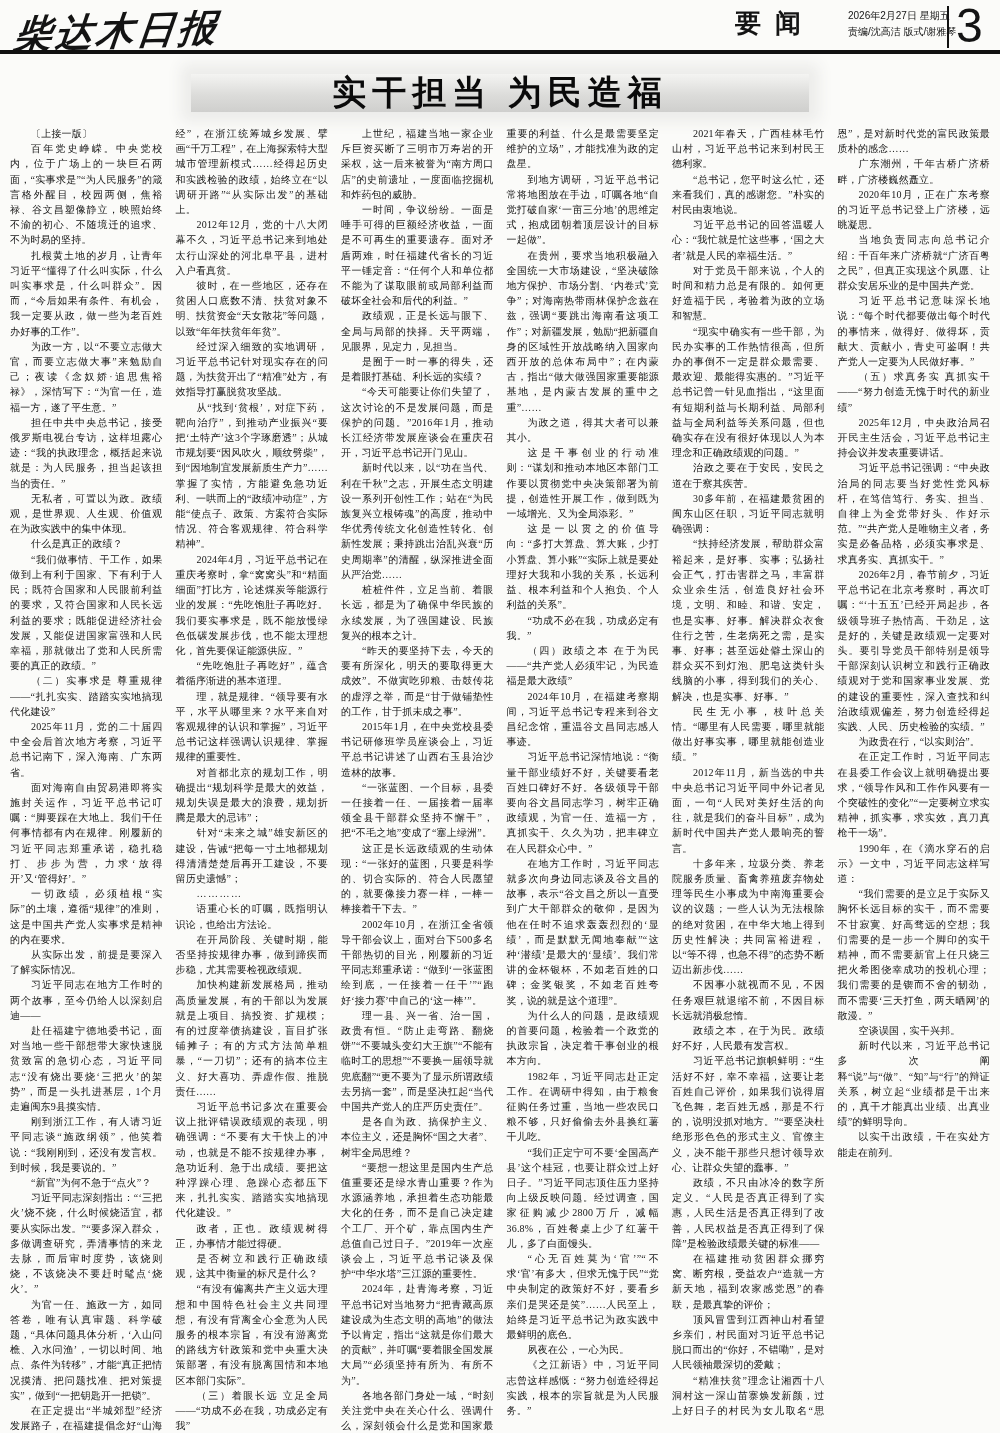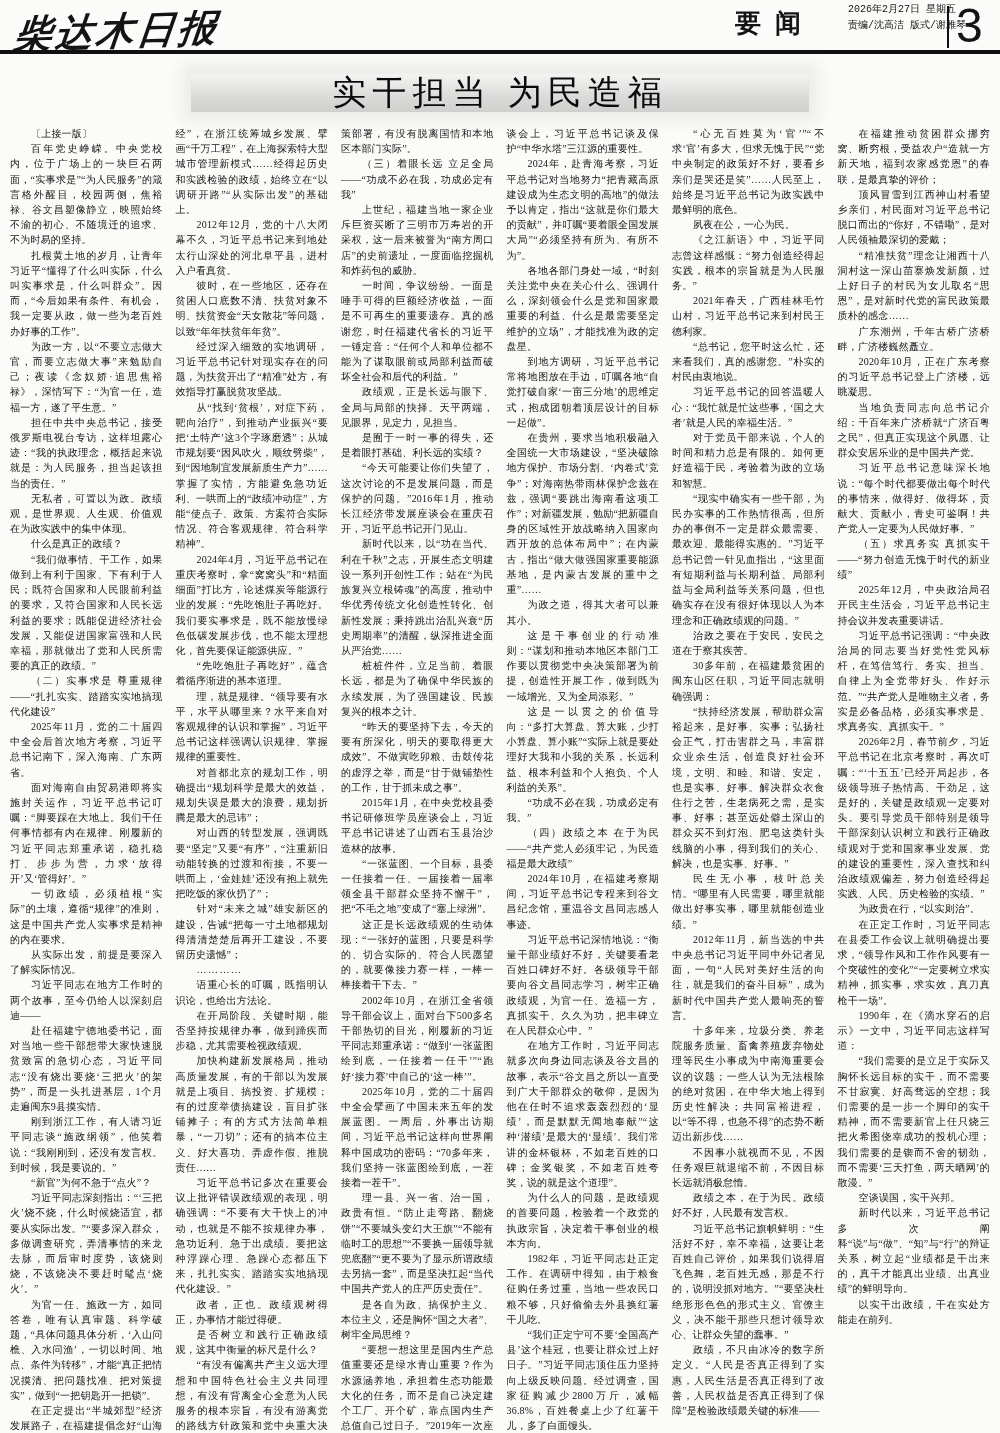--- a/index.html
+++ b/index.html
@@ -24,24 +24,24 @@
     transform:rotate(-2deg) skewX(-8deg);
     font-family:"Liberation Serif","DejaVu Serif",serif;
   }
   .section-title{
     position:absolute;left:735px;top:6px;
     font-size:26px;font-weight:bold;
     letter-spacing:14px;
     font-family:"Liberation Serif","DejaVu Serif",serif;
   }
   .date-block{
-    position:absolute;left:848px;top:2px;
+    position:absolute;left:848px;top:8px;
     width:100px;
     font-size:10px;line-height:16px;
-    font-family:Liberation Mono, monospace;
+    font-family:Liberation Sans, sans-serif;
     white-space:nowrap;
   }
   .vert-rule{
     position:absolute;left:947px;top:6px;
     width:1.5px;height:42px;background:#111;
   }
   .page-number{
     position:absolute;left:956px;top:-2px;
     font-size:48px;font-weight:500;
     font-family:"Liberation Sans","DejaVu Sans",sans-serif;
@@ -52,21 +52,21 @@
   }
   
   .headline-banner{
     margin:22px auto 0 auto;
     width:618px;height:38px;
     background:linear-gradient(to bottom,#f4f4f2 0%,#dcdcda 55%,#cfcfcd 100%);
     box-shadow:0 0 14px 10px #ececea;
     display:flex;align-items:center;justify-content:center;
   }
   .headline-text{
-    font-size:34px;font-weight:normal;
+    font-size:34px;font-weight:bold;
     letter-spacing:6px;
     font-family:"Liberation Sans","DejaVu Sans",sans-serif;
     color:#0a0a0a;
   }
   
   .article{
     margin:14px 10px 0 10px;
     height:1312px;
     column-count:6;
     column-gap:13px;
@@ -122,44 +122,42 @@
     <p class="normal">为官一任、施政一方，如同答卷，唯有认真审题、科学破题，“具体问题具体分析，‘入山问樵、入水问渔’，一切以时间、地点、条件为转移”，才能“真正把情况摸清、把问题找准、把对策提实”，做到“一把钥匙开一把锁”。</p>
     <p class="normal">在正定提出“半城郊型”经济发展路子，在福建提倡念好“山海经”，在浙江统筹城乡发展、擘画“千万工程”，在上海探索特大型城市管理新模式……经得起历史和实践检验的政绩，始终立在“以调研开路”“从实际出发”的基础上。</p>
     <p class="normal">2012年12月，党的十八大闭幕不久，习近平总书记来到地处太行山深处的河北阜平县，进村入户看真贫。</p>
     <p class="normal">彼时，在一些地区，还存在贫困人口底数不清、扶贫对象不明、扶贫资金“天女散花”等问题，以致“年年扶贫年年贫”。</p>
     <p class="normal">经过深入细致的实地调研，习近平总书记针对现实存在的问题，为扶贫开出了“精准”处方，有效指导打赢脱贫攻坚战。</p>
     <p class="normal">从“找到‘贫根’，对症下药，靶向治疗”，到推动产业振兴“要把‘土特产’这3个字琢磨透”；从城市规划要“因风吹火，顺纹劈柴”，到“因地制宜发展新质生产力”……掌握了实情，方能避免急功近利、一哄而上的“政绩冲动症”，方能“使点子、政策、方案符合实际情况、符合客观规律、符合科学精神”。</p>
     <p class="normal">2024年4月，习近平总书记在重庆考察时，拿“窝窝头”和“精面细面”打比方，论述煤炭等能源行业的发展：“先吃饱肚子再吃好。我们要实事求是，既不能放慢绿色低碳发展步伐，也不能太理想化，首先要保证能源供应。”</p>
     <p class="normal">“先吃饱肚子再吃好”，蕴含着循序渐进的基本道理。</p>
     <p class="normal">理，就是规律。“领导要有水平，水平从哪里来？水平来自对客观规律的认识和掌握”，习近平总书记这样强调认识规律、掌握规律的重要性。</p>
     <p class="normal">对首都北京的规划工作，明确提出“规划科学是最大的效益，规划失误是最大的浪费，规划折腾是最大的忌讳”；</p>
-    <p class="normal">对山西的转型发展，强调既要“坚定”又要“有序”，“注重新旧动能转换的过渡和衔接，不要一哄而上，‘金娃娃’还没有抱上就先把吃饭的家伙扔了”；</p>
     <p class="normal">针对“未来之城”雄安新区的建设，告诫“把每一寸土地都规划得清清楚楚后再开工建设，不要留历史遗憾”；</p>
     <p class="dots">…………</p>
     <p class="normal">语重心长的叮嘱，既指明认识论，也给出方法论。</p>
     <p class="normal">在开局阶段、关键时期，能否坚持按规律办事，做到蹄疾而步稳，尤其需要检视政绩观。</p>
     <p class="normal">加快构建新发展格局，推动高质量发展，有的干部以为发展就是上项目、搞投资、扩规模；有的过度举债搞建设，盲目扩张铺摊子；有的方式方法简单粗暴，“一刀切”；还有的搞本位主义、好大喜功、弄虚作假、推脱责任……</p>
     <p class="normal">习近平总书记多次在重要会议上批评错误政绩观的表现，明确强调：“不要有大干快上的冲动，也就是不能不按规律办事，急功近利、急于出成绩。要把这种浮躁心理、急躁心态都压下来，扎扎实实、踏踏实实地搞现代化建设。”</p>
     <p class="normal">政者，正也。政绩观树得正，办事情才能过得硬。</p>
     <p class="normal">是否树立和践行正确政绩观，这其中衡量的标尺是什么？</p>
     <p class="normal">“有没有偏离共产主义远大理想和中国特色社会主义共同理想，有没有背离全心全意为人民服务的根本宗旨，有没有游离党的路线方针政策和党中央重大决策部署，有没有脱离国情和本地区本部门实际”。</p>
     <p class="heading">（三）着眼长远 立足全局——“功成不必在我，功成必定有我”</p>
     <p class="normal">上世纪，福建当地一家企业斥巨资买断了三明市万寿岩的开采权，这一后来被誉为“南方周口店”的史前遗址，一度面临挖掘机和炸药包的威胁。</p>
-    <p class="normal">一时间，争议纷纷。一面是唾手可得的巨额经济收益，一面是不可再生的重要遗存。真的感谢您，时任福建代省长的习近平一锤定音：“任何个人和单位都不能为了谋取眼前或局部利益而破坏全社会和后代的利益。”</p>
+    <p class="normal">一时间，争议纷纷。一面是唾手可得的巨额经济收益，一面是不可再生的重要遗存。面对矛盾两难，时任福建代省长的习近平一锤定音：“任何个人和单位都不能为了谋取眼前或局部利益而破坏全社会和后代的利益。”</p>
     <p class="normal">政绩观，正是长远与眼下、全局与局部的抉择。天平两端，见眼界，见定力，见担当。</p>
     <p class="normal">是囿于一时一事的得失，还是着眼打基础、利长远的实绩？</p>
     <p class="normal">“今天可能要让你们失望了，这次讨论的不是发展问题，而是保护的问题。”2016年1月，推动长江经济带发展座谈会在重庆召开，习近平总书记开门见山。</p>
     <p class="normal">新时代以来，以“功在当代、利在千秋”之志，开展生态文明建设一系列开创性工作；站在“为民族复兴立根铸魂”的高度，推动中华优秀传统文化创造性转化、创新性发展；秉持跳出治乱兴衰“历史周期率”的清醒，纵深推进全面从严治党……</p>
     <p class="normal">桩桩件件，立足当前、着眼长远，都是为了确保中华民族的永续发展，为了强国建设、民族复兴的根本之计。</p>
     <p class="normal">“昨天的要坚持下去，今天的要有所深化，明天的要取得更大成效”。不做寅吃卯粮、击鼓传花的虚浮之举，而是“甘于做铺垫性的工作，甘于抓未成之事”。</p>
     <p class="normal">2015年1月，在中央党校县委书记研修班学员座谈会上，习近平总书记讲述了山西右玉县治沙造林的故事。</p>
     <p class="normal">“一张蓝图、一个目标，县委一任接着一任、一届接着一届率领全县干部群众坚持不懈干”，把“不毛之地”变成了“塞上绿洲”。</p>
     <p class="normal">这正是长远政绩观的生动体现：“一张好的蓝图，只要是科学的、切合实际的、符合人民愿望的，就要像接力赛一样，一棒一棒接着干下去。”</p>
     <p class="normal">2002年10月，在浙江全省领导干部会议上，面对台下500多名干部热切的目光，刚履新的习近平同志郑重承诺：“做到‘一张蓝图绘到底，一任接着一任干’”“跑好‘接力赛’中自己的‘这一棒’”。</p>
-    <p class="normal">2025年10月，党的二十届四中全会擘画了中国未来五年的发展蓝图。一周后，外事出访期间，习近平总书记这样向世界阐释中国成功的密码：“70多年来，我们坚持一张蓝图绘到底，一茬接着一茬干”。</p>
     <p class="normal">理一县、兴一省、治一国，政贵有恒。“防止走弯路、翻烧饼”“不要城头变幻大王旗”“不能有临时工的思想”“不要换一届领导就兜底翻”“更不要为了显示所谓政绩去另搞一套”，而是坚决扛起“当代中国共产党人的庄严历史责任”。</p>
     <p class="normal">是各自为政、搞保护主义、本位主义，还是胸怀“国之大者”、树牢全局思维？</p>
     <p class="normal">“要想一想这里是国内生产总值重要还是绿水青山重要？作为水源涵养地，承担着生态功能最大化的任务，而不是自己决定建个工厂、开个矿，靠点国内生产总值自己过日子。”2019年一次座谈会上，习近平总书记谈及保护“中华水塔”三江源的重要性。</p>
     <p class="normal">2024年，赴青海考察，习近平总书记对当地努力“把青藏高原建设成为生态文明的高地”的做法予以肯定，指出“这就是你们最大的贡献”，并叮嘱“要着眼全国发展大局”“必须坚持有所为、有所不为”。</p>
     <p class="normal">各地各部门身处一域，“时刻关注党中央在关心什么、强调什么，深刻领会什么是党和国家最重要的利益、什么是最需要坚定维护的立场”，才能找准为政的定盘星。</p>
     <p class="normal">到地方调研，习近平总书记常将地图放在手边，叮嘱各地“自觉打破自家‘一亩三分地’的思维定式，抱成团朝着顶层设计的目标一起做”。</p>
     <p class="normal">在贵州，要求当地积极融入全国统一大市场建设，“坚决破除地方保护、市场分割、‘内卷式’竞争”；对海南热带雨林保护念兹在兹，强调“要跳出海南看这项工作”；对新疆发展，勉励“把新疆自身的区域性开放战略纳入国家向西开放的总体布局中”；在内蒙古，指出“做大做强国家重要能源基地，是内蒙古发展的重中之重”……</p>
     <p class="normal">为政之道，得其大者可以兼其小。</p>
     <p class="normal">这是干事创业的行动准则：“谋划和推动本地区本部门工作要以贯彻党中央决策部署为前提，创造性开展工作，做到既为一域增光、又为全局添彩。”</p>
     <p class="normal">这是一以贯之的价值导向：“多打大算盘、算大账，少打小算盘、算小账”“实际上就是要处理好大我和小我的关系，长远利益、根本利益和个人抱负、个人利益的关系”。</p>

